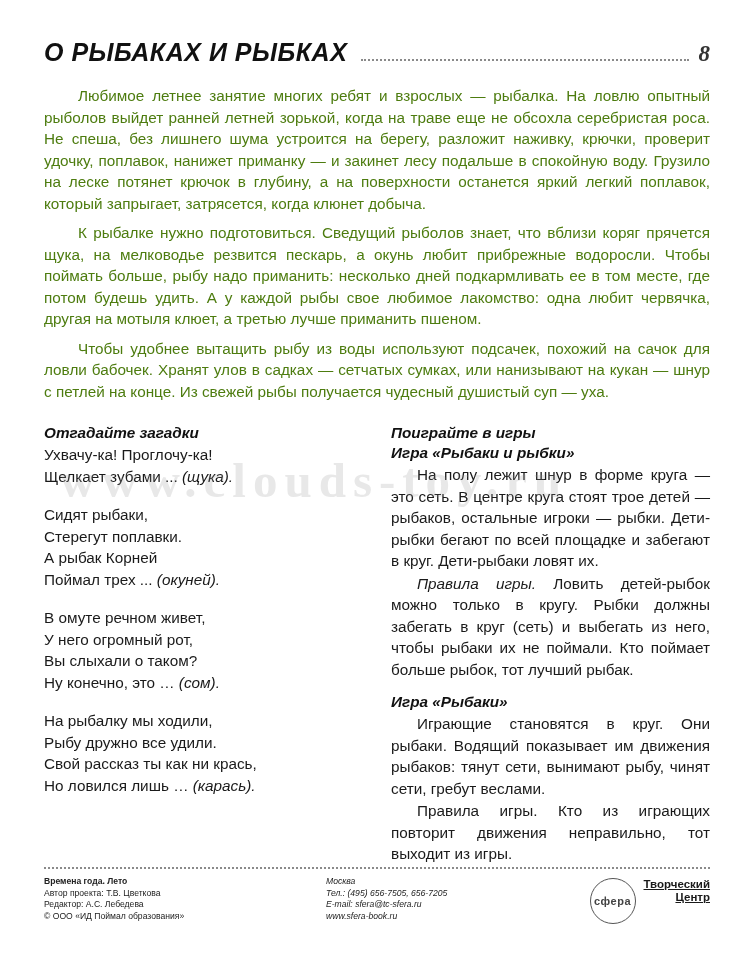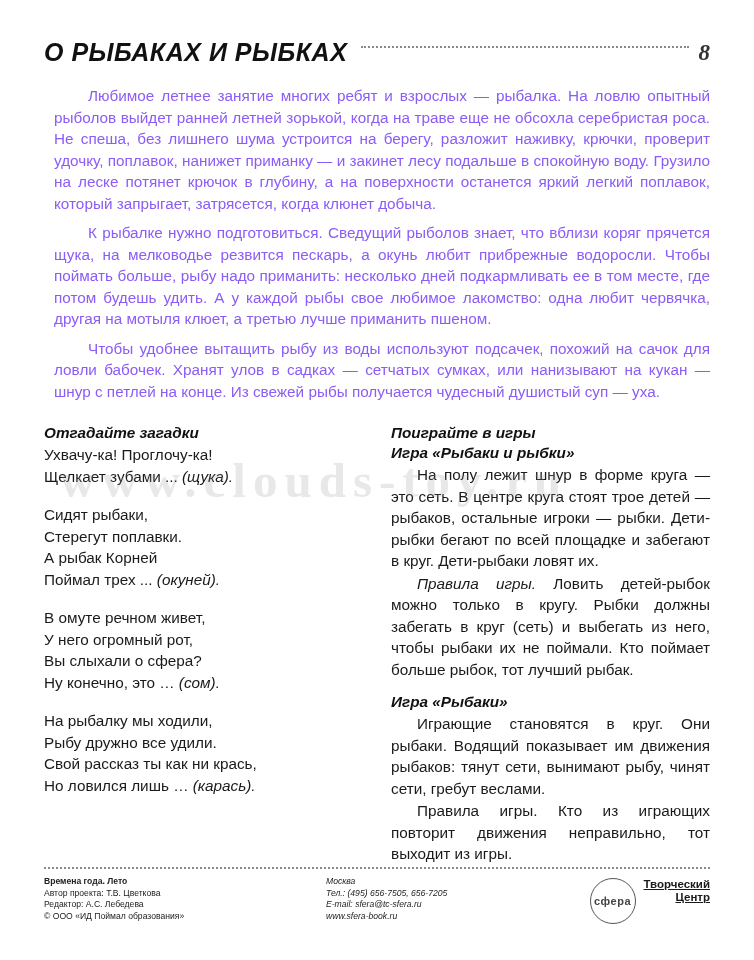--- a/index.html
+++ b/index.html
@@ -20,21 +20,21 @@
     left: 0; top: 0;
     width: 754px;
     height: 960px;
     box-sizing: border-box;
     padding: 38px 44px 0 44px;
   }
 
   
   .header {
     display: flex;
-    align-items: center;
+    align-items: flex-end;
     border-bottom: 0;
     margin-bottom: 18px;
   }
   .header-title {
     font-family: "Liberation Sans", sans-serif;
     font-weight: bold;
     font-style: italic;
     font-size: 25px;
     letter-spacing: 0.5px;
     color: #111;
@@ -51,26 +51,26 @@
   .header-page {
     font-family: "Liberation Serif", serif;
     font-style: italic;
     font-weight: bold;
     font-size: 23px;
     color: #333;
   }
 
   
   .body-text p {
-    margin: 0 0 2px 10px;
+    margin: 0 0 2px 0;
     text-align: justify;
     text-indent: 34px;
     font-size: 15.3px;
     line-height: 21.5px;
-    color: #8b5cf6;
+    color: #4d7c0f;
     hyphens: none;
   }
   .body-text p + p { margin-top: 8px; }
 
   
   .columns {
     display: flex;
     margin-top: 22px;
     gap: 28px;
   }
@@ -218,21 +218,21 @@
       <div class="riddle">
         <span class="line">Сидят рыбаки,</span>
         <span class="line">Стерегут поплавки.</span>
         <span class="line">А рыбак Корней</span>
         <span class="line"><span>Поймал трех ... </span><em>(окуней).</em></span>
       </div>
 
       <div class="riddle">
         <span class="line">В омуте речном живет,</span>
         <span class="line">У него огромный рот,</span>
-        <span class="line">Вы слыхали о сфера?</span>
+        <span class="line">Вы слыхали о таком?</span>
         <span class="line"><span>Ну конечно, это … </span><em>(сом).</em></span>
       </div>
 
       <div class="riddle">
         <span class="line">На рыбалку мы ходили,</span>
         <span class="line">Рыбу дружно все удили.</span>
         <span class="line">Свой рассказ ты как ни крась,</span>
         <span class="line"><span>Но ловился лишь … </span><em>(карась).</em></span>
       </div>
     </div>

